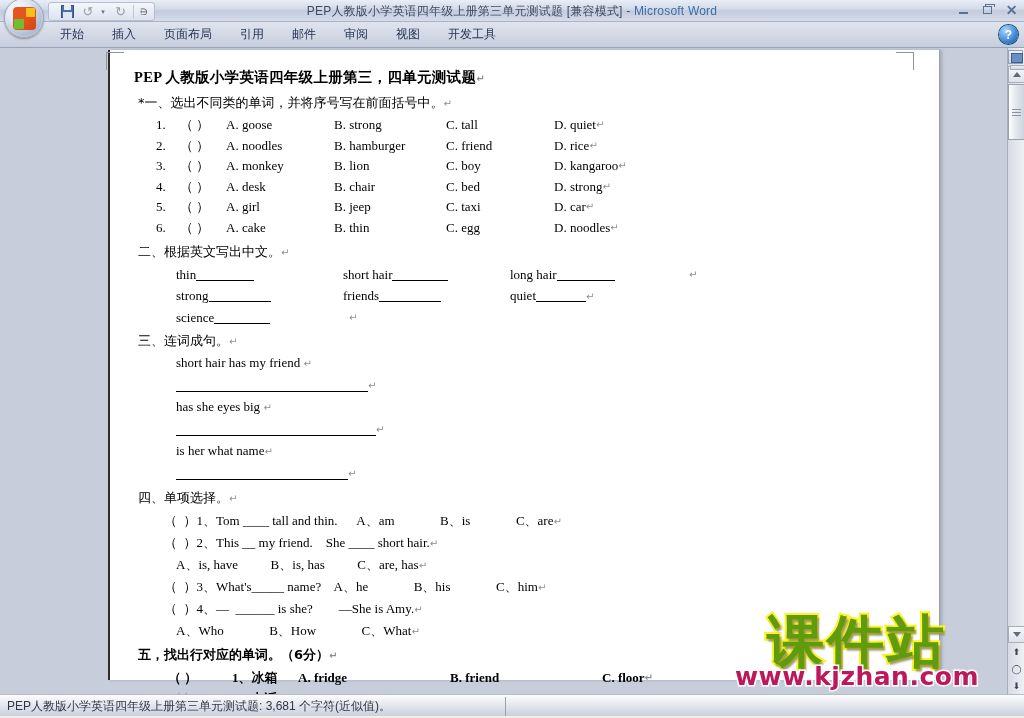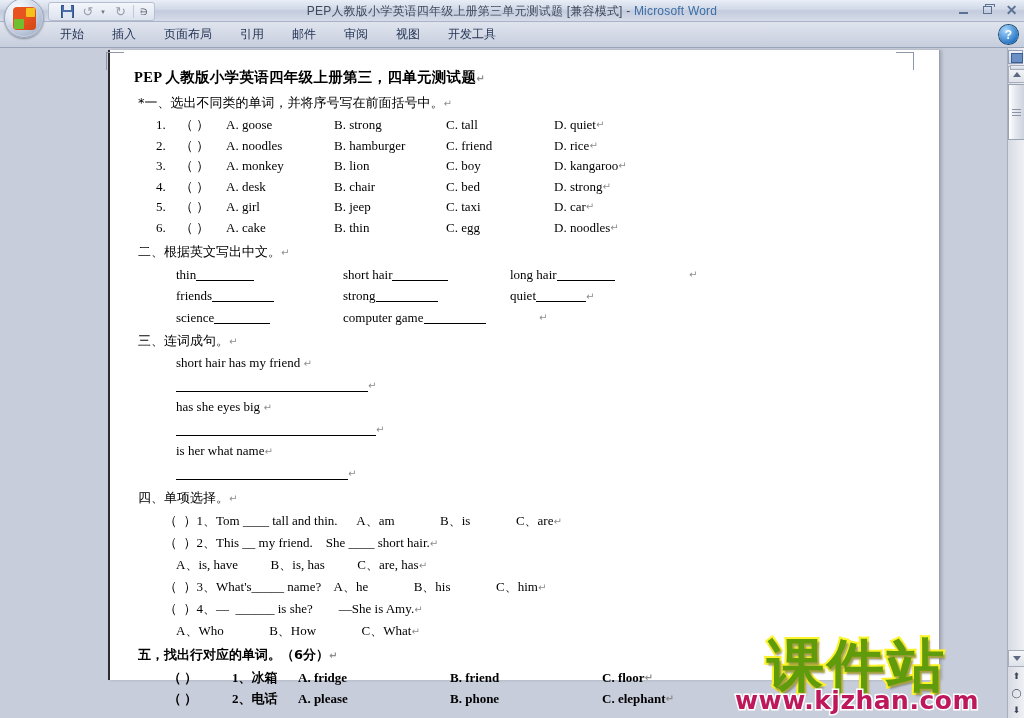--- a/index.html
+++ b/index.html
@@ -401,27 +401,26 @@
         <div class="sec-head" style="margin-top:5px">
           <span>二、根据英文写出中文。</span><span class="pilcrow">↵</span>
         </div>
         <div class="fillrow">
           <span class="cell"><span>thin</span><span class="blank" style="width:58px"></span></span>
           <span class="cell"><span>short hair</span><span class="blank" style="width:56px"></span></span>
           <span class="cell"><span>long hair</span><span class="blank" style="width:58px"></span></span>
           <span class="pilcrow" style="margin-left:12px">↵</span>
         </div>
         <div class="fillrow">
+          <span class="cell"><span>strong</span><span class="blank" style="width:62px"></span></span>
           <span class="cell"><span>friends</span><span class="blank" style="width:62px"></span></span>
-          <span class="cell"><span>strong</span><span class="blank" style="width:62px"></span></span>
           <span class="cell"><span>quiet</span><span class="blank" style="width:50px"></span><span class="pilcrow">↵</span></span>
         </div>
         <div class="fillrow">
           <span class="cell"><span>science</span><span class="blank" style="width:56px"></span></span>
-          <span class="cell" style="width:190px"><span>computer game</span><span class="blank" style="width:62px"></span></span>
           <span class="pilcrow" style="margin-left:6px">↵</span>
         </div>
 
         <div class="sec-head" style="margin-top:4px">
           <span>三、连词成句。</span><span class="pilcrow">↵</span>
         </div>
 
         <div class="s3-words">
           <span>short hair    has    my friend</span>
           <span class="pilcrow">↵</span>
@@ -500,14 +499,18 @@
       </div>
       <div class="vs-objbtns">
         <div class="vs-objbtn">⬆</div>
         <div class="vs-objbtn">◯</div>
         <div class="vs-objbtn">⬇</div>
       </div>
     </div>
 
   </div>
 
+  <div class="status">
+    <span>PEP人教版小学英语四年级上册第三单元测试题: 3,681 个字符(近似值)。</span>
+    <span class="status-bottom-edge"></span>
+  </div>
 
 </div>
 
 </body></html>

